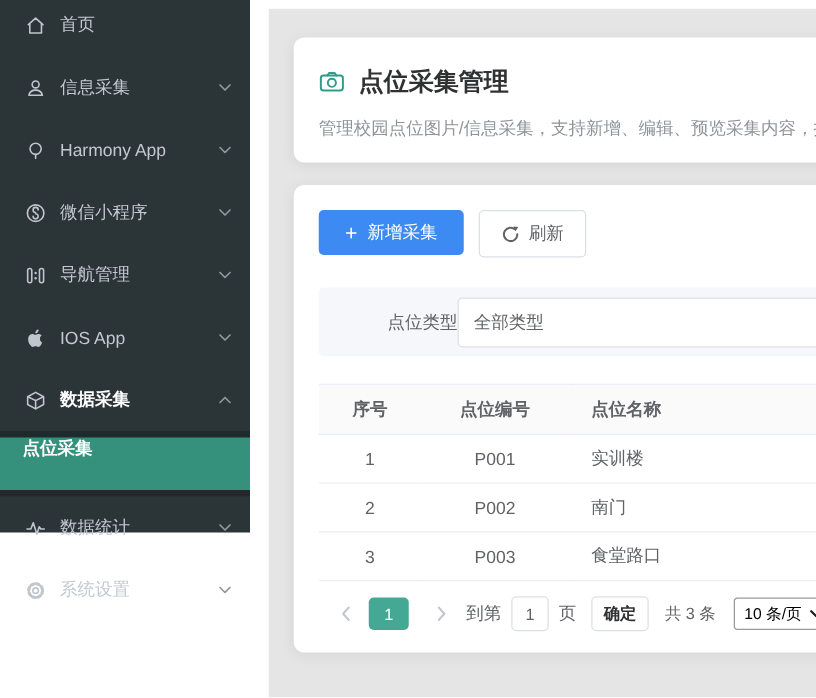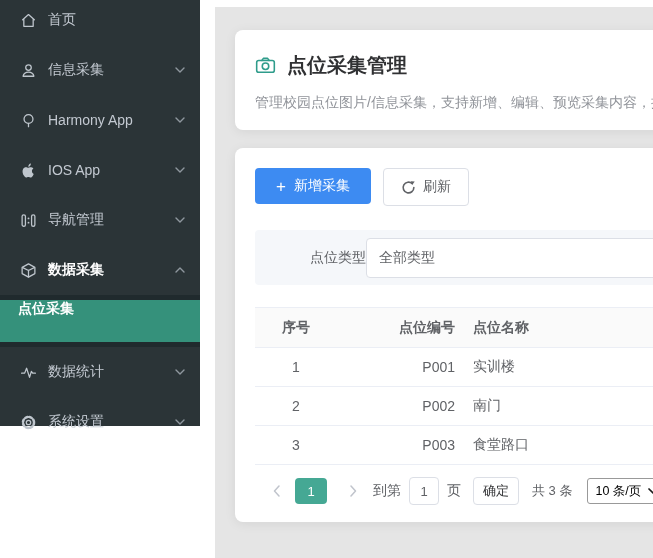--- a/index.html
+++ b/index.html
@@ -46,35 +46,35 @@
     display:flex; align-items:center; padding-left:55px; }
   .filter-label { color:#606266; margin-right:0; flex:none; }
   .filter-select { flex:1; height:40px; background:#fff; border:1px solid #dcdfe6; border-radius:4px;
     display:flex; align-items:center; padding:0 12px; color:#606266; margin-right:20px; cursor:pointer; }
 
   table.data { margin-top:22px; width:100%; border-collapse:collapse; font-size:14px; color:#606266; }
   table.data th { height:40px; background:#fafafa; font-weight:700; color:#606266;
     border-top:1px solid #ebeef5; border-bottom:1px solid #ebeef5; }
   table.data td { height:39px; border-bottom:1px solid #ebeef5; }
   .col-idx { width:82px; text-align:center; }
-  .col-code { width:118px; text-align:right; }
+  .col-code { width:118px; text-align:center; }
   .col-name { text-align:left; padding-left:18px; }
 
   .pager { display:flex; align-items:center; padding-top:12px; color:#606266; }
   .pg-chev { display:flex; align-items:center; cursor:pointer; }
   .pg-prev { margin-left:18px; }
   .pg-next { margin-left:22px; }
   .pg-cur { margin-left:14px; width:32px; height:26px; background:#45a894; color:#fff;
     border-radius:4px; display:flex; align-items:center; justify-content:center; font-size:13px; cursor:default; }
   .pg-goto { margin-left:16px; }
   .pg-input { margin-left:8px; width:30px; height:28px; border:1px solid #dcdfe6; border-radius:4px;
     text-align:center; font-size:13px; color:#606266; font-family:inherit; }
   .pg-suffix { margin-left:8px; }
   .pg-confirm { margin-left:12px; width:46px; height:28px; border:1px solid #dcdfe6; border-radius:4px;
-    background:#fff; display:flex; align-items:center; justify-content:center; font-weight:400; color:#303133;
+    background:#fff; display:flex; align-items:center; justify-content:center; font-weight:700; color:#303133;
     font-size:13px; cursor:pointer; }
   .pg-total { margin-left:13px; font-size:13px; }
   .pg-size { margin-left:15px; width:78px; height:26px; border:1px solid #999; border-radius:3px;
     background:#fff; display:flex; align-items:center; justify-content:space-between;
     padding:0 6px 0 7px; font-size:12.5px; color:#000; cursor:pointer; }
 </style>
 </head>
 <body>
 
 <div class="sidebar">
@@ -112,45 +112,59 @@
           </svg>
       </span>
       <span>Harmony App</span>
       <span class="chev">
         <svg class="chevline" width="10" height="6" viewBox="0 0 10 6">
             <polyline points="1,1 5,5 9,1"></polyline>
           </svg>
       </span>
     </div>
 
-
-    <div class="menu-item">
-      <span class="mi-icon">
-        <svg class="sicon" width="17" height="17" viewBox="0 0 16 16">
-            <path class="fill" d="M11.2 8.5c0-1.6 1.3-2.4 1.4-2.4-.8-1.1-2-1.2-2.4-1.2-1-.1-2 .6-2.5.6-.5 0-1.3-.6-2.1-.6-1.1 0-2.1.6-2.7 1.6-1.1 2-.3 4.9.9 6.5.5.8 1.2 1.6 2 1.6.8 0 1.1-.5 2.1-.5s1.3.5 2.1.5c.9 0 1.5-.8 2-1.5.6-.9.9-1.8.9-1.8s-1.7-.7-1.7-2.8zM9.6 3.5c.4-.5.7-1.3.6-2-.6 0-1.4.4-1.8 1-.4.5-.7 1.2-.6 1.9.7.1 1.4-.4 1.8-.9z"></path>
-          </svg>
-      </span>
-      <span>IOS App</span>
+    <div class="menu-item">
+      <span class="mi-icon">
+        <svg class="sicon" width="17" height="17" viewBox="0 0 16 16">
+            <circle cx="8" cy="8" r="6.2"></circle>
+            <path d="M6.1 10.4 a1.9 1.9 0 1 0 1.9 -1.9 M9.9 5.6 a1.9 1.9 0 1 0 -1.9 1.9"></path>
+          </svg>
+      </span>
+      <span>微信小程序</span>
       <span class="chev">
         <svg class="chevline" width="10" height="6" viewBox="0 0 10 6">
             <polyline points="1,1 5,5 9,1"></polyline>
           </svg>
       </span>
     </div>
 
     <div class="menu-item">
       <span class="mi-icon">
         <svg class="sicon" width="17" height="17" viewBox="0 0 16 16">
             <rect x="2" y="2.6" width="3.1" height="10.8" rx="1.5"></rect>
             <rect x="10.9" y="2.6" width="3.1" height="10.8" rx="1.5"></rect>
             <circle class="fill" cx="8" cy="6" r="0.9"></circle>
             <circle class="fill" cx="8" cy="10" r="0.9"></circle>
           </svg>
       </span>
       <span>导航管理</span>
+      <span class="chev">
+        <svg class="chevline" width="10" height="6" viewBox="0 0 10 6">
+            <polyline points="1,1 5,5 9,1"></polyline>
+          </svg>
+      </span>
+    </div>
+
+    <div class="menu-item">
+      <span class="mi-icon">
+        <svg class="sicon" width="17" height="17" viewBox="0 0 16 16">
+            <path class="fill" d="M11.2 8.5c0-1.6 1.3-2.4 1.4-2.4-.8-1.1-2-1.2-2.4-1.2-1-.1-2 .6-2.5.6-.5 0-1.3-.6-2.1-.6-1.1 0-2.1.6-2.7 1.6-1.1 2-.3 4.9.9 6.5.5.8 1.2 1.6 2 1.6.8 0 1.1-.5 2.1-.5s1.3.5 2.1.5c.9 0 1.5-.8 2-1.5.6-.9.9-1.8.9-1.8s-1.7-.7-1.7-2.8zM9.6 3.5c.4-.5.7-1.3.6-2-.6 0-1.4.4-1.8 1-.4.5-.7 1.2-.6 1.9.7.1 1.4-.4 1.8-.9z"></path>
+          </svg>
+      </span>
+      <span>IOS App</span>
       <span class="chev">
         <svg class="chevline" width="10" height="6" viewBox="0 0 10 6">
             <polyline points="1,1 5,5 9,1"></polyline>
           </svg>
       </span>
     </div>
 
     <div class="menu-item active-parent">
       <span class="mi-icon">
         <svg class="sicon" width="17" height="17" viewBox="0 0 16 16">

